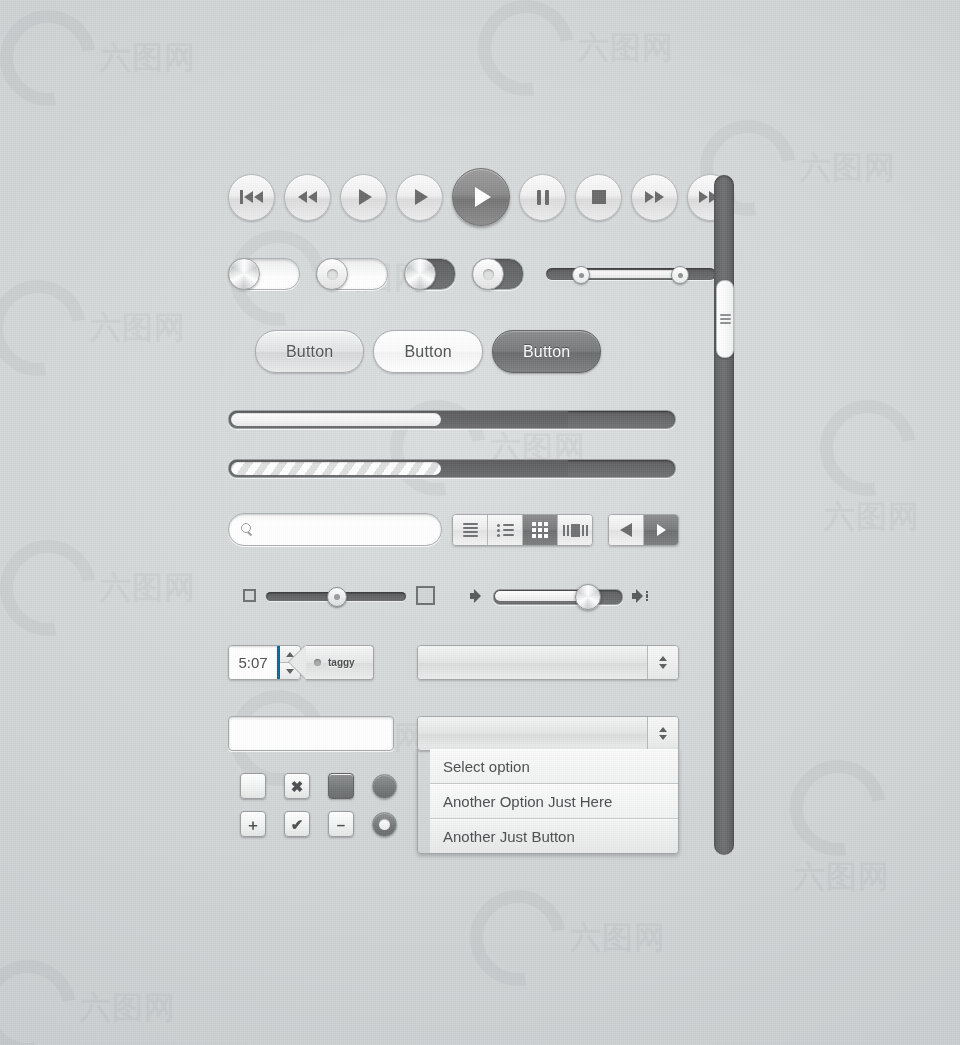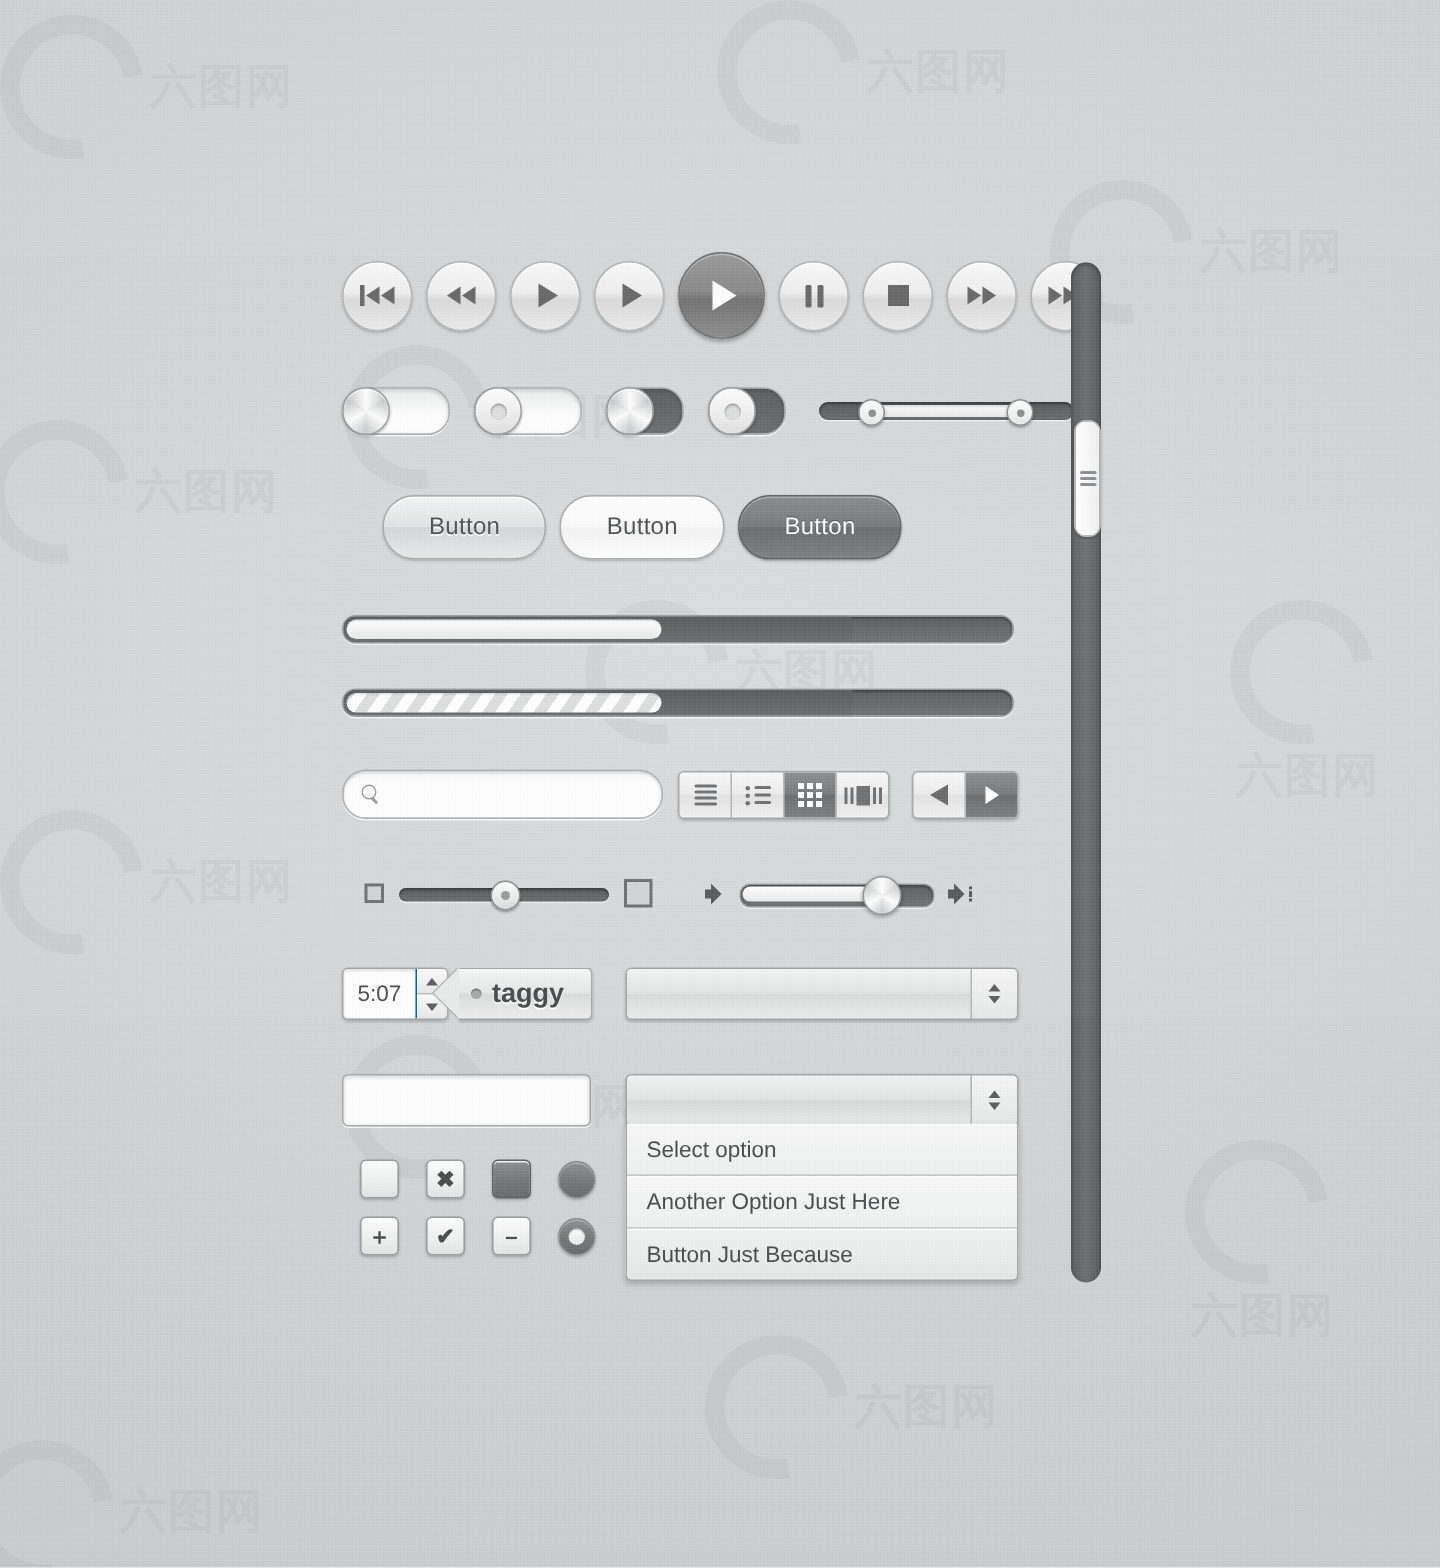--- a/index.html
+++ b/index.html
@@ -267,21 +267,21 @@
   }
 
   
   .stepper{
     position:absolute;left:228px;top:645px;display:flex;height:33px;
     border:1px solid #a4a7a8;border-radius:4px;overflow:hidden;
     box-shadow:0 1px 2px rgba(0,0,0,.2);
   }
   .stepper .val{
     width:48px;background:#ffffff;display:flex;align-items:center;justify-content:center;
-    font-size:15px;color:#4b4d4e;border-right:1px solid #0369a1;
+    font-size:15px;color:#4b4d4e;border-right:3px solid #0369a1;
     box-shadow:inset 0 1px 2px rgba(0,0,0,.15);
   }
   .stepper .sbtns{display:flex;flex-direction:column;width:20px;}
   .stepper .sbtns div{
     flex:1;display:flex;align-items:center;justify-content:center;
     background:linear-gradient(180deg,#fafafa 0%,#e9e9e9 100%);
   }
   .stepper .sbtns div:first-child{border-bottom:1px solid #b6b9ba;}
   .chev-u{width:0;height:0;border-style:solid;border-width:0 4px 5px 4px;border-color:transparent transparent #5c5e5f transparent;}
   .chev-d{width:0;height:0;border-style:solid;border-width:5px 4px 0 4px;border-color:#5c5e5f transparent transparent transparent;}
@@ -295,21 +295,21 @@
   .tag::before{
     content:"";position:absolute;left:-17px;top:-1px;width:0;height:0;
     border-style:solid;border-width:17.5px 17px 17.5px 0;
     border-color:transparent #e9eaea transparent transparent;
     filter:drop-shadow(-1px 0 0 #a4a7a8);
   }
   .tag .dot{
     width:7px;height:7px;border-radius:50%;background:#a7aaab;
     box-shadow:inset 0 1px 1px rgba(0,0,0,.35);margin-right:7px;position:relative;z-index:1;
   }
-  .tag .txt{font-size:18px;font-weight:bold;color:#4b4d4e;text-shadow:0 1px 0 rgba(255,255,255,.9);position:relative;z-index:1;}
+  .tag .txt{font-size:10px;font-weight:bold;color:#4b4d4e;text-shadow:0 1px 0 rgba(255,255,255,.9);position:relative;z-index:1;}
   .selbox{
     position:absolute;display:flex;height:33px;
     border:1px solid #a4a7a8;border-radius:4px;overflow:hidden;
     box-shadow:0 1px 2px rgba(0,0,0,.2), inset 0 1px 0 rgba(255,255,255,.9);
   }
   .selbox .face{
     flex:1;background:linear-gradient(180deg,#f2f3f3 0%,#e3e4e4 50%,#dadbdb 51%,#ebecec 100%);
     border-right:1px solid #b6b9ba;display:flex;align-items:center;padding-left:10px;
     font-size:14px;color:#4b4d4e;
   }
@@ -328,20 +328,21 @@
     position:absolute;left:417px;top:749px;width:260px;
     border:1px solid #a4a7a8;border-top:none;border-radius:0 0 4px 4px;overflow:hidden;
     box-shadow:0 2px 4px rgba(0,0,0,.22);
   }
   .droplist .opt{
     height:34px;display:flex;align-items:center;padding-left:13px;
     font-size:15px;color:#4b4d4e;
     background:linear-gradient(180deg,#fafafa 0%,#f0f1f1 100%);
     border-bottom:1px solid #c6c9ca;
     box-shadow:inset 0 1px 0 rgba(255,255,255,.9);
+    margin-left:12px;
   }
   .droplist .opt:last-child{border-bottom:none;
     background:linear-gradient(180deg,#f2f3f3 0%,#e7e8e8 100%);}
 
   
   .checks{position:absolute;left:240px;top:773px;}
   .crow{display:flex;align-items:center;gap:18px;margin-bottom:12px;}
   .cb{
     width:24px;height:24px;border-radius:4px;border:1px solid #9a9d9e;
     background:linear-gradient(180deg,#ffffff 0%,#f1f2f2 55%,#e4e5e5 100%);
@@ -609,21 +610,21 @@
   <div class="selbox" style="left:417px;top:716px;width:260px;">
     <div class="face"></div>
     <div class="arr">
       <span class="chev-u"></span>
       <span class="chev-d"></span>
     </div>
   </div>
   <div class="droplist">
     <div class="opt">Select option</div>
     <div class="opt">Another Option Just Here</div>
-    <div class="opt">Button Just Because</div>
+    <div class="opt">Another Just Button</div>
   </div>
 
   <div class="checks">
     <div class="crow">
       <span class="cb"></span>
       <span class="cb">
           <span class="mark">✖</span>
         </span>
       <span class="cb filled"></span>
       <span class="rad"></span>

